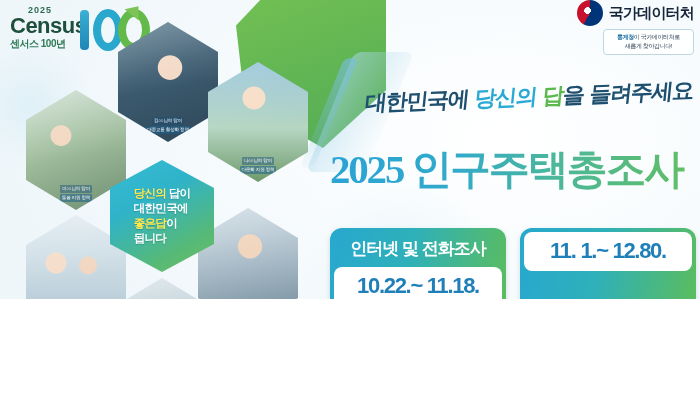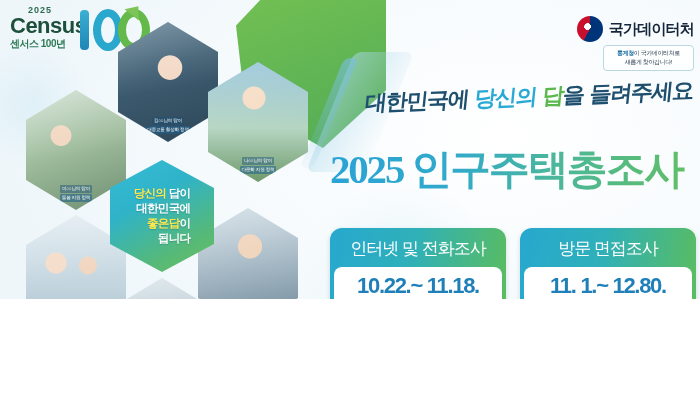--- a/index.html
+++ b/index.html
@@ -88,21 +88,21 @@
     position:absolute;left:38px;top:3px;width:32px;height:42px;border-radius:50%;
     border:8px solid #63b949;box-sizing:border-box;
   }
   .logo-100 .arrow{
     position:absolute;left:46px;top:-1px;width:0;height:0;
     border-left:9px solid transparent;border-right:9px solid transparent;
     border-bottom:11px solid #7cc456;transform:rotate(38deg);
   }
 
   
-  .gov{position:absolute;right:6px;top:16px;height:54px;}
+  .gov{position:absolute;right:6px;top:0;height:54px;}
   .gov-top{display:flex;align-items:center;gap:6px;}
   .gov-mark{
     width:26px;height:26px;border-radius:50%;
     background:
       conic-gradient(from 210deg,#c8102e 0deg 150deg,#003478 150deg 360deg);
     position:relative;flex:none;
   }
   .gov-mark::after{
     content:"";position:absolute;left:5px;top:5px;width:16px;height:16px;
     border-radius:50%;
@@ -173,21 +173,21 @@
       linear-gradient(170deg,#dbe6ea 0%,#b0c2cc 55%,#8499a6 100%);}
 
   
   .hex-msg{
     position:absolute;left:110px;top:160px;width:104px;height:112px;
     clip-path:polygon(50% 0%,100% 25%,100% 75%,50% 100%,0% 75%,0% 25%);
     background:linear-gradient(150deg,#35bcd6 0%,#2fb3c9 35%,#56b978 75%,#6cc05f 100%);
     display:flex;align-items:center;justify-content:center;
   }
   .msg-txt{
-    text-align:right;color:#ffffff;font-weight:bold;
+    text-align:left;color:#ffffff;font-weight:bold;
     font-size:11.5px;line-height:1.32;letter-spacing:-.7px;
     text-shadow:0 1px 1px rgba(0,60,80,.25);
   }
   .msg-txt .hl{color:#ffe84d;}
 
   
   .tagline{
     position:absolute;left:366px;top:82px;width:322px;height:46px;
   }
   .tagline .tg{
@@ -211,21 +211,21 @@
 
   
   .boxes{position:absolute;left:330px;top:228px;display:flex;gap:14px;}
   .ibox{
     width:176px;border-radius:12px;overflow:hidden;
     background:linear-gradient(100deg,#27a8cf 0%,#2fb0b9 45%,#5bbd5d 100%);
     padding:4px;box-sizing:border-box;
     box-shadow:0 2px 5px rgba(20,70,100,.18);
   }
   .ibox-head{
-    text-align:center;color:#ffffff;font-weight:normal;
+    text-align:center;color:#ffffff;font-weight:bold;
     font-size:17px;letter-spacing:-1px;padding:5px 0 7px;white-space:nowrap;
   }
   .ibox-body{
     background:#ffffff;border-radius:8px;text-align:center;
     padding:6px 0 7px;
   }
   .ibox-date{
     color:#1f7fb8;font-weight:bold;font-size:22px;letter-spacing:-1.3px;white-space:nowrap;
   }
 </style>
@@ -347,20 +347,19 @@
   <div class="maintitle">2025 인구주택총조사</div>
 
   <div class="boxes">
     <div class="ibox">
       <div class="ibox-head">인터넷 및 전화조사</div>
       <div class="ibox-body">
         <div class="ibox-date">10.22.~ 11.18.</div>
       </div>
     </div>
     <div class="ibox">
-      <div class="ibox-head">방문 면접조사</div>
       <div class="ibox-body">
         <div class="ibox-date">11. 1.~ 12.80.</div>
       </div>
     </div>
   </div>
 
 </div>
 
 </body></html>

